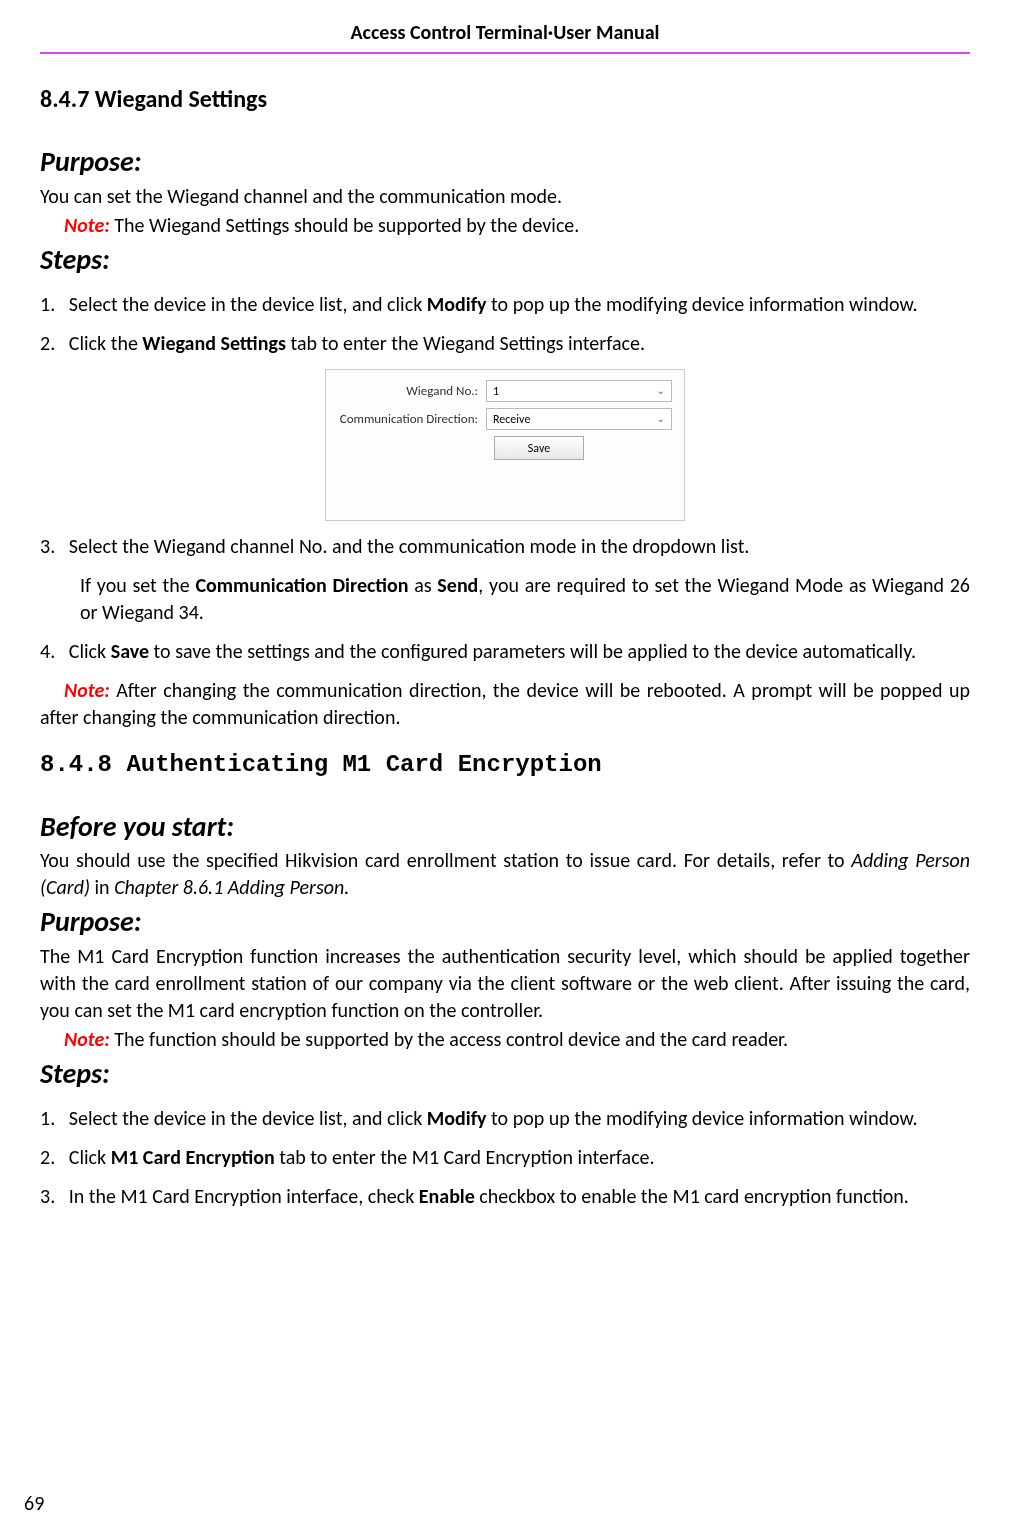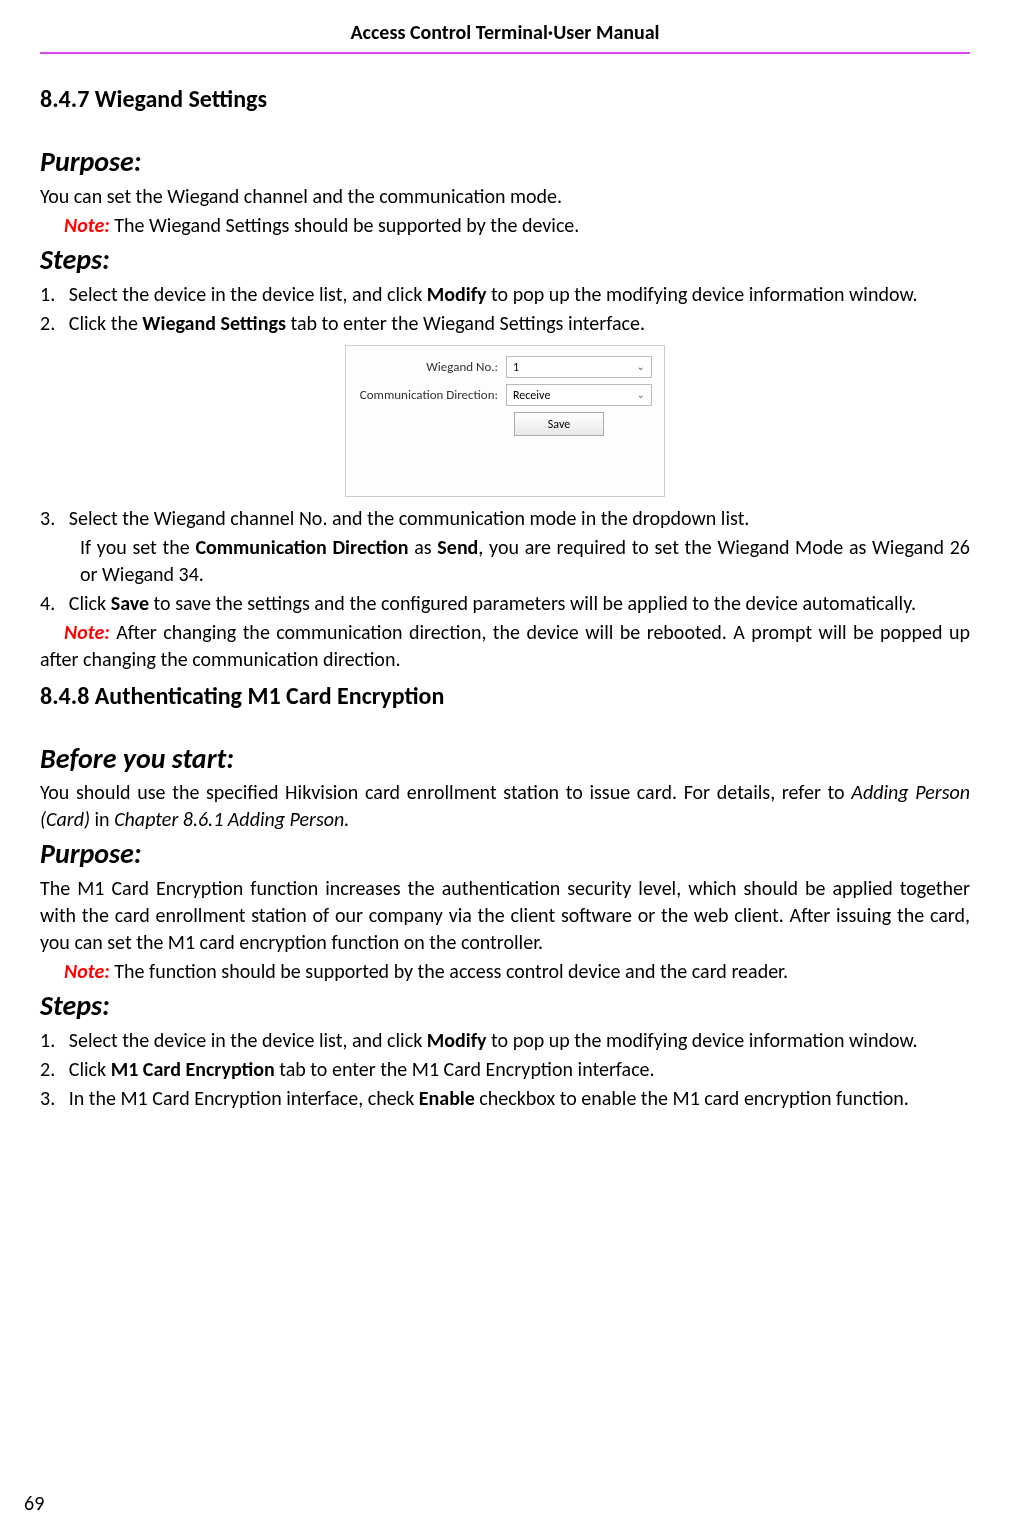--- a/index.html
+++ b/index.html
@@ -50,37 +50,37 @@
       text-align: justify;
     }
     ol {
       list-style: none;
       padding-left: 0;
     }
     ol li {
       padding-left: 40px;
       text-indent: -40px;
       line-height: 1.35;
-      margin: 2px 0;
+      margin: 12px 0;
       text-align: justify;
     }
     .sub-indent {
       padding-left: 40px;
       text-align: justify;
       line-height: 1.35;
     }
     .bold {
       font-weight: bold;
     }
     .italic {
       font-style: italic;
     }
     .screenshot {
       margin: 8px auto;
-      width: 320px;
+      width: 360px;
       background: #fdfdfd;
       border: 1px solid #ccc;
       padding: 10px 12px 60px 12px;
     }
     .form-row {
       display: flex;
       align-items: center;
       margin-bottom: 6px;
     }
     .form-label {
@@ -181,21 +181,21 @@
 <ol>
   <li>
     <span>4.</span>&nbsp;&nbsp;&nbsp;<span>Click </span><span class="bold">Save</span><span> to save the settings and the configured parameters will be applied to the device automatically.</span>
   </li>
 </ol>
 
 <p class="justify">
   <span class="note-label">Note:</span><span> After changing the communication direction, the device will be rebooted. A prompt will be popped up after changing the communication direction.</span>
 </p>
 
-<div class="section-heading" style="margin-top:8px;">8.4.8   Authenticating M1 Card Encryption</div>
+<div class="section-heading" style="margin-top:20px;font-family:Liberation Mono, monospace;">8.4.8   Authenticating M1 Card Encryption</div>
 
 <p><span class="label">Before you start:</span></p>
 <p class="justify">
   <span>You should use the specified Hikvision card enrollment station to issue card. For details, refer to </span><span class="italic">Adding Person (Card)</span><span> in </span><span class="italic">Chapter 8.6.1 Adding Person.</span>
 </p>
 <p><span class="label">Purpose:</span></p>
 <p class="justify">The M1 Card Encryption function increases the authentication security level, which should be applied together with the card enrollment station of our company via the client software or the web client. After issuing the card, you can set the M1 card encryption function on the controller.</p>
 <p>
   <span class="note-label">Note:</span><span> The function should be supported by the access control device and the card reader.</span>
 </p>

